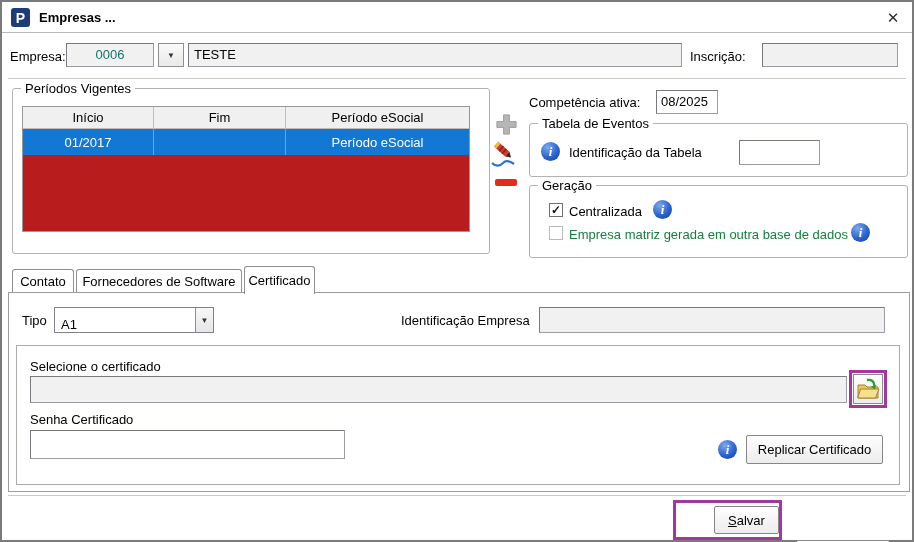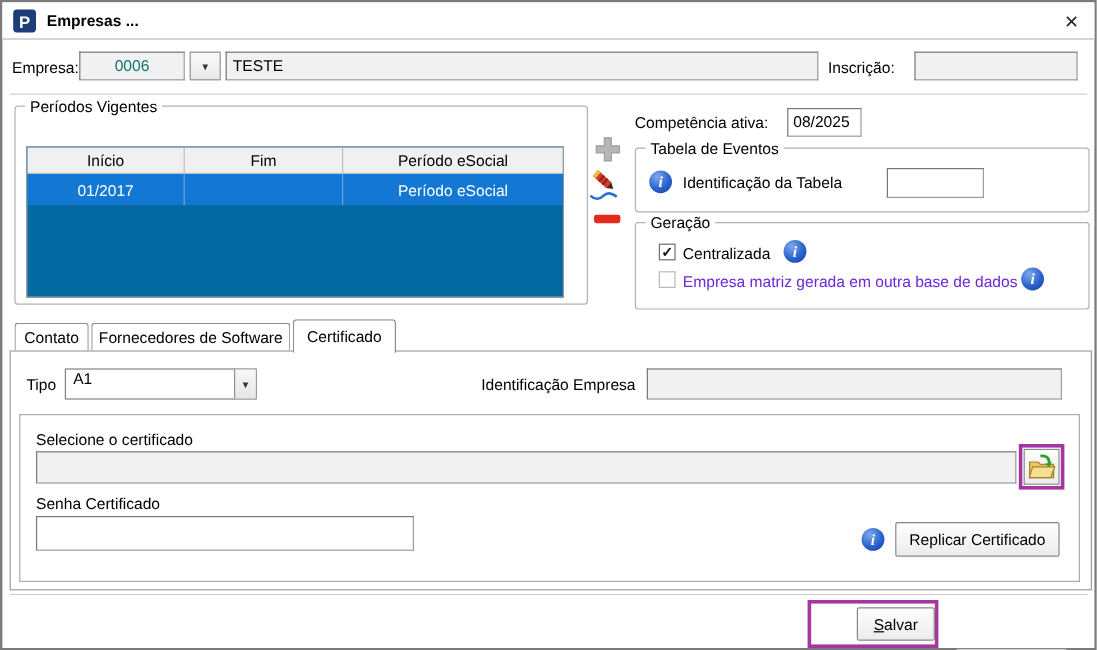--- a/index.html
+++ b/index.html
@@ -60,31 +60,31 @@
     color:#fff; display:flex; align-items:center; justify-content:center;
     font: italic bold 13px "Liberation Serif", serif; cursor:pointer;
   }
 
   .checkbox {
     position:absolute; width:14px; height:14px; background:#fff;
     border:1px solid #6f6f6f; display:flex; align-items:center; justify-content:center;
     font-size:12px; font-weight:bold; color:#111; cursor:pointer;
   }
   .checkbox.disabled { border-color:#b9b9b9; cursor:default; }
-  .lbl.disabled { color:#6d28d9; }
+  .lbl.disabled { color:#15803d; }
 
   .dd-btn {
     position:absolute; background:linear-gradient(#fafafa,#e9e9e9);
     border:1px solid #8f8f8f; display:flex; align-items:center; justify-content:center;
     font-size:8px; color:#333; cursor:pointer;
   }
 
   
-  .ptable { position:absolute; left:20px; top:120px; width:448px; height:126px;
-    background:#0369a1; border:1px solid #989898; }
+  .ptable { position:absolute; left:20px; top:104px; width:448px; height:126px;
+    background:#b91c1c; border:1px solid #989898; }
   .ptable .hrow { display:flex; height:22px; background:#f0f0f0; border-bottom:1px solid #bdbdbd; }
   .ptable .hcell { border-right:1px solid #bdbdbd; display:flex; align-items:center; justify-content:center; }
   .ptable .drow { display:flex; height:26px; }
   .ptable .drow.selected { background:#1377d4; color:#fff; }
   .ptable .dcell { border-right:1px solid rgba(255,255,255,0.35); display:flex; align-items:center; justify-content:center; }
   .c0 { width:131px; } .c1 { width:132px; } .c2 { width:183px; border-right:none !important; }
 
   .tool-ico { position:absolute; cursor:pointer; }
   .minus-bar { position:absolute; width:22px; height:7px; background:#e32a1d; border-radius:2px; cursor:pointer; }
 
@@ -95,21 +95,21 @@
     display:flex; align-items:center; justify-content:center; cursor:pointer; z-index:1;text-align:right;
   }
   .tab.active { top:264px; height:28px; z-index:3; }
   .panel {
     position:absolute; left:6px; top:290px; width:902px; height:200px;
     background:#fff; border:1px solid #9d9d9d; z-index:2;
   }
 
   .combo {
     position:absolute; background:#fff; border:1px solid #7f828a;
-    display:flex; align-items:flex-start; cursor:pointer;
+    display:flex; align-items:flex-end; cursor:pointer;
   }
   .combo .combo-text { flex:1; padding-left:6px; }
   .combo .combo-arrow {
     width:18px; height:100%; background:linear-gradient(#f7f7f7,#e6e6e6);
     border-left:1px solid #8f8f8f; display:flex; align-items:center; justify-content:center;
     font-size:8px; color:#333;
   }
 
   .sunkenbox { position:absolute; border:1px solid #ababab; box-shadow: 1px 1px 0 #fff; background:#fff; }
 
@@ -194,21 +194,21 @@
       <span>✓</span>
     </div>
   <div class="lbl" style="left:567px; top:202px;">Centralizada</div>
   <div class="info-icon" style="left:651px; top:198px;">i</div>
   <div class="checkbox disabled" style="left:547px; top:224px;"></div>
   <div class="lbl disabled" style="left:567px; top:225px;">Empresa matriz gerada em outra base de dados</div>
   <div class="info-icon" style="left:849px; top:221px;">i</div>
 
   <div class="tab" style="left:10px; width:62px;">Contato</div>
   <div class="tab" style="left:74px; width:166px;">Fornecedores de Software</div>
-  <div class="tab active" style="left:242px; width:86px;">Certificado</div>
+  <div class="tab active" style="left:242px; width:71px;">Certificado</div>
 
   <div class="panel"></div>
 
   <div class="lbl" style="left:20px; top:311px; z-index:3;">Tipo</div>
   <div class="combo" style="left:52px; top:305px; width:160px; height:26px; z-index:3;">
     <span class="combo-text">A1</span>
     <span class="combo-arrow">▼</span>
   </div>
   <div class="lbl" style="left:399px; top:311px; z-index:3;">Identificação Empresa</div>
   <div class="field" style="left:537px; top:305px; width:346px; height:26px; z-index:3;"></div>

